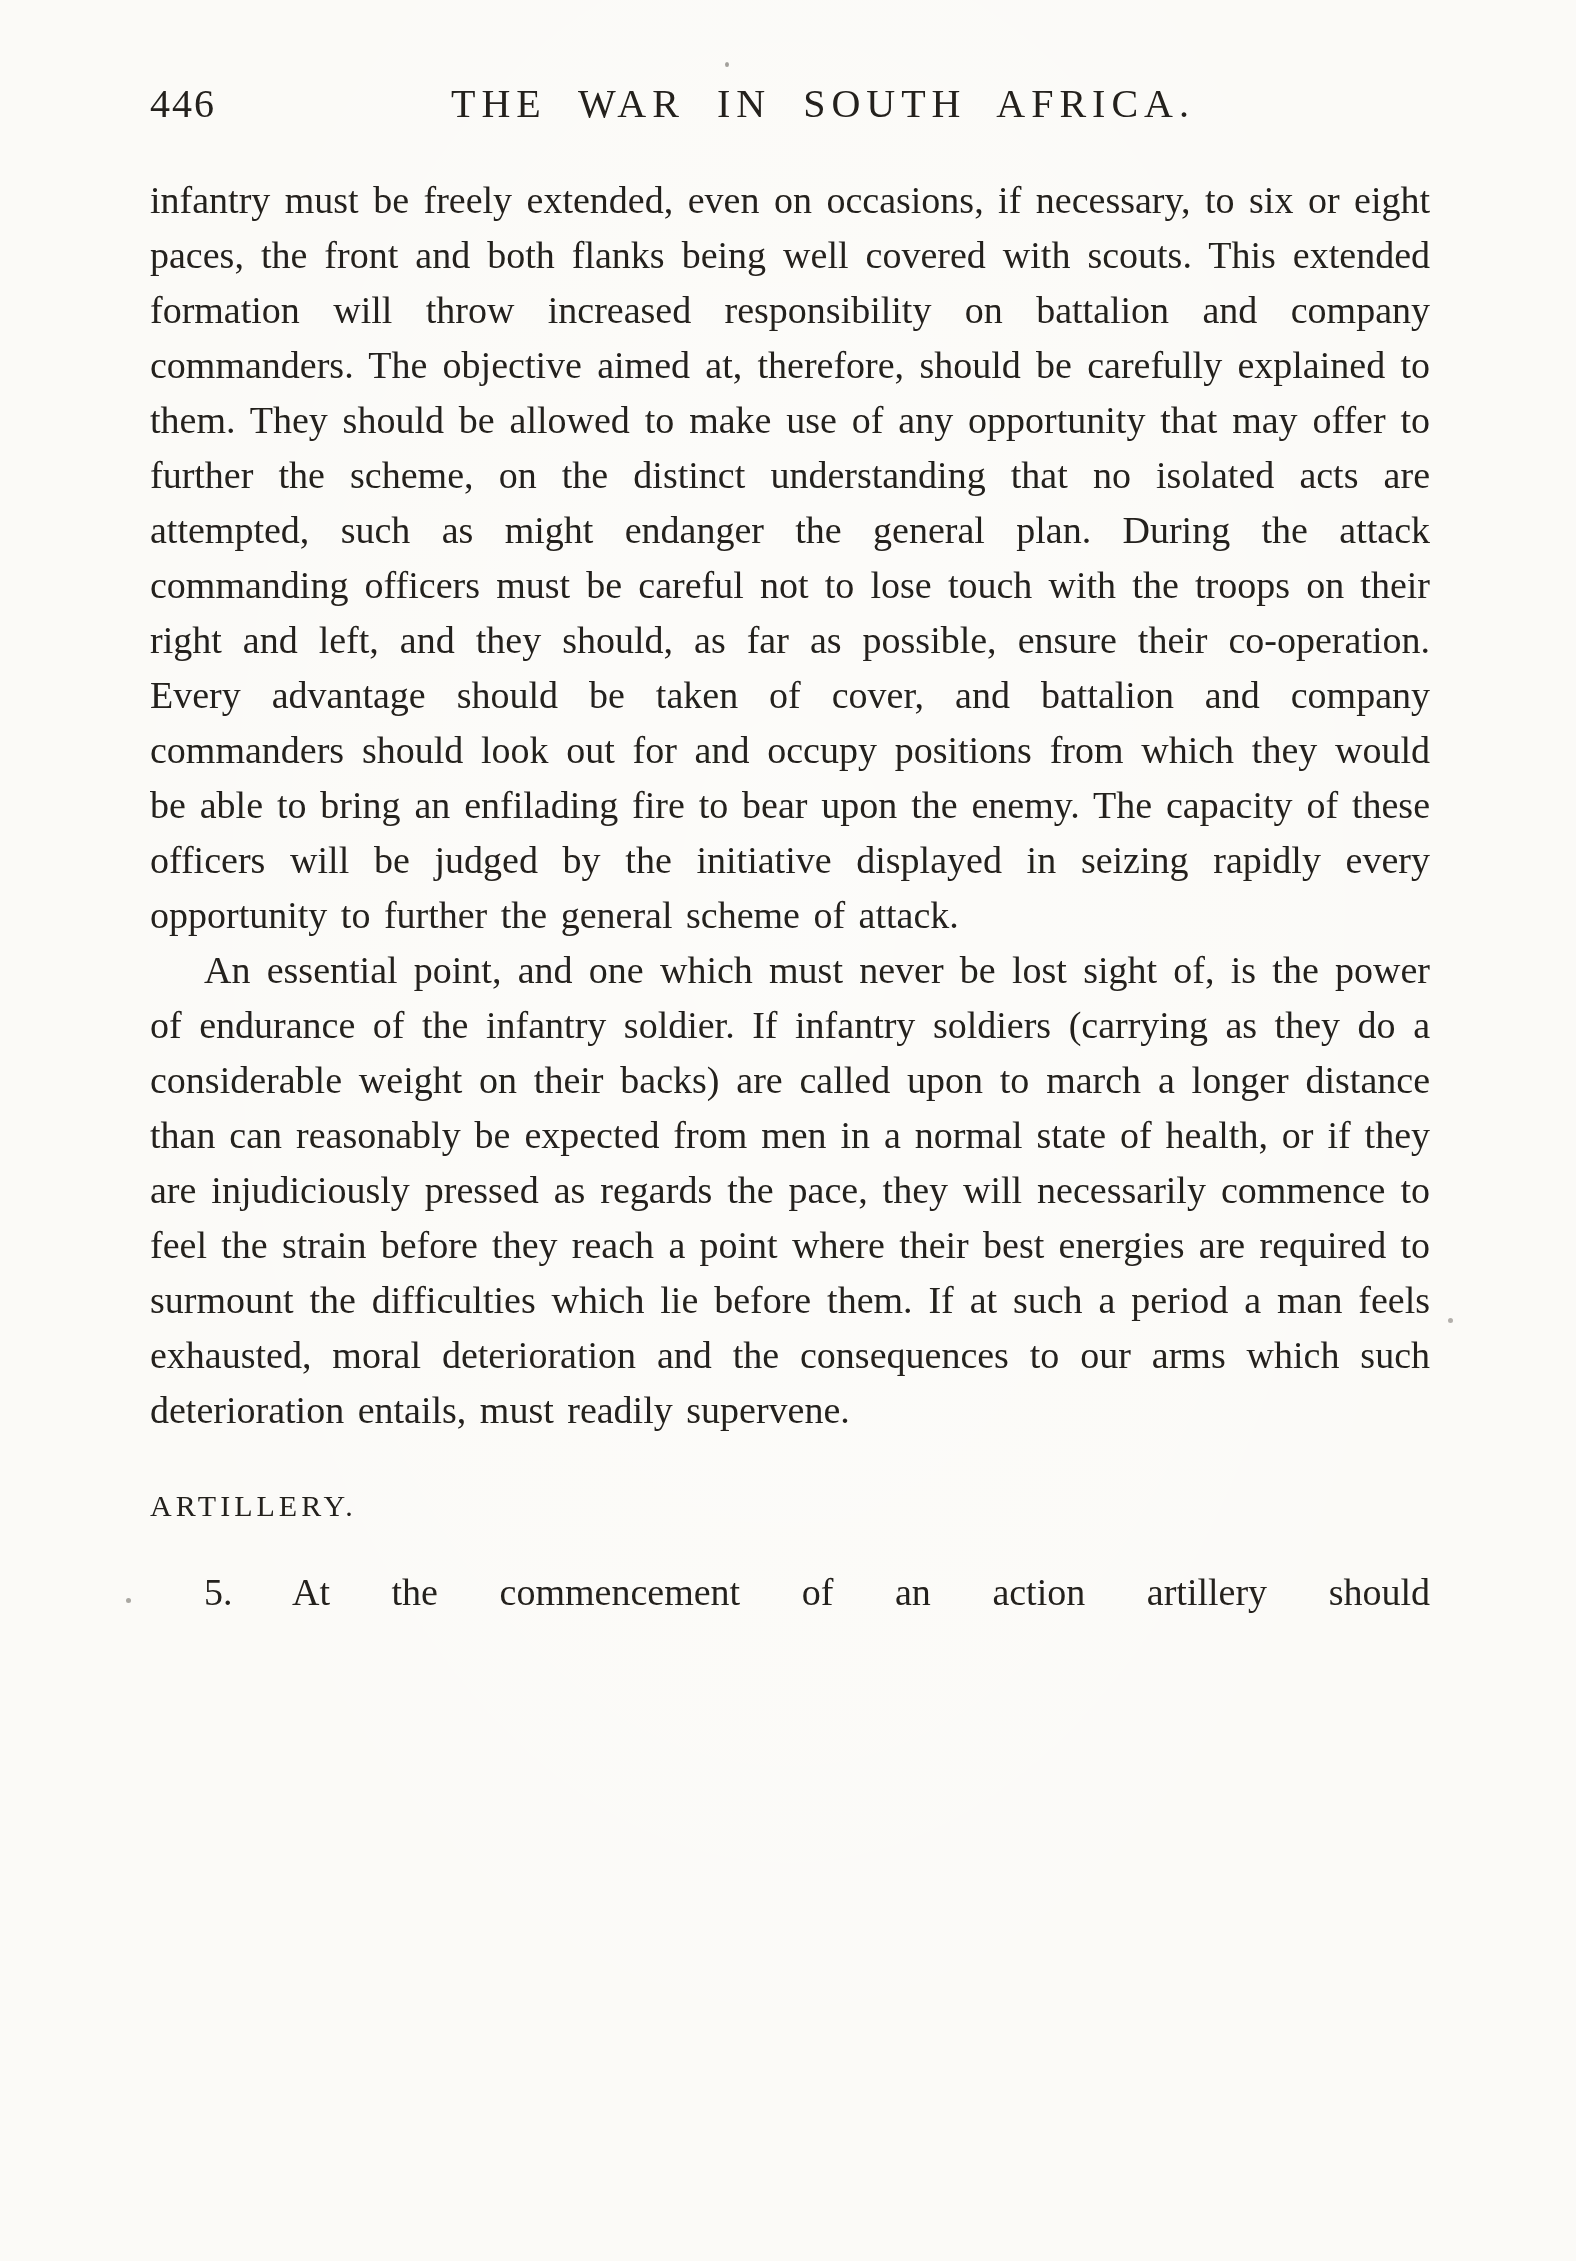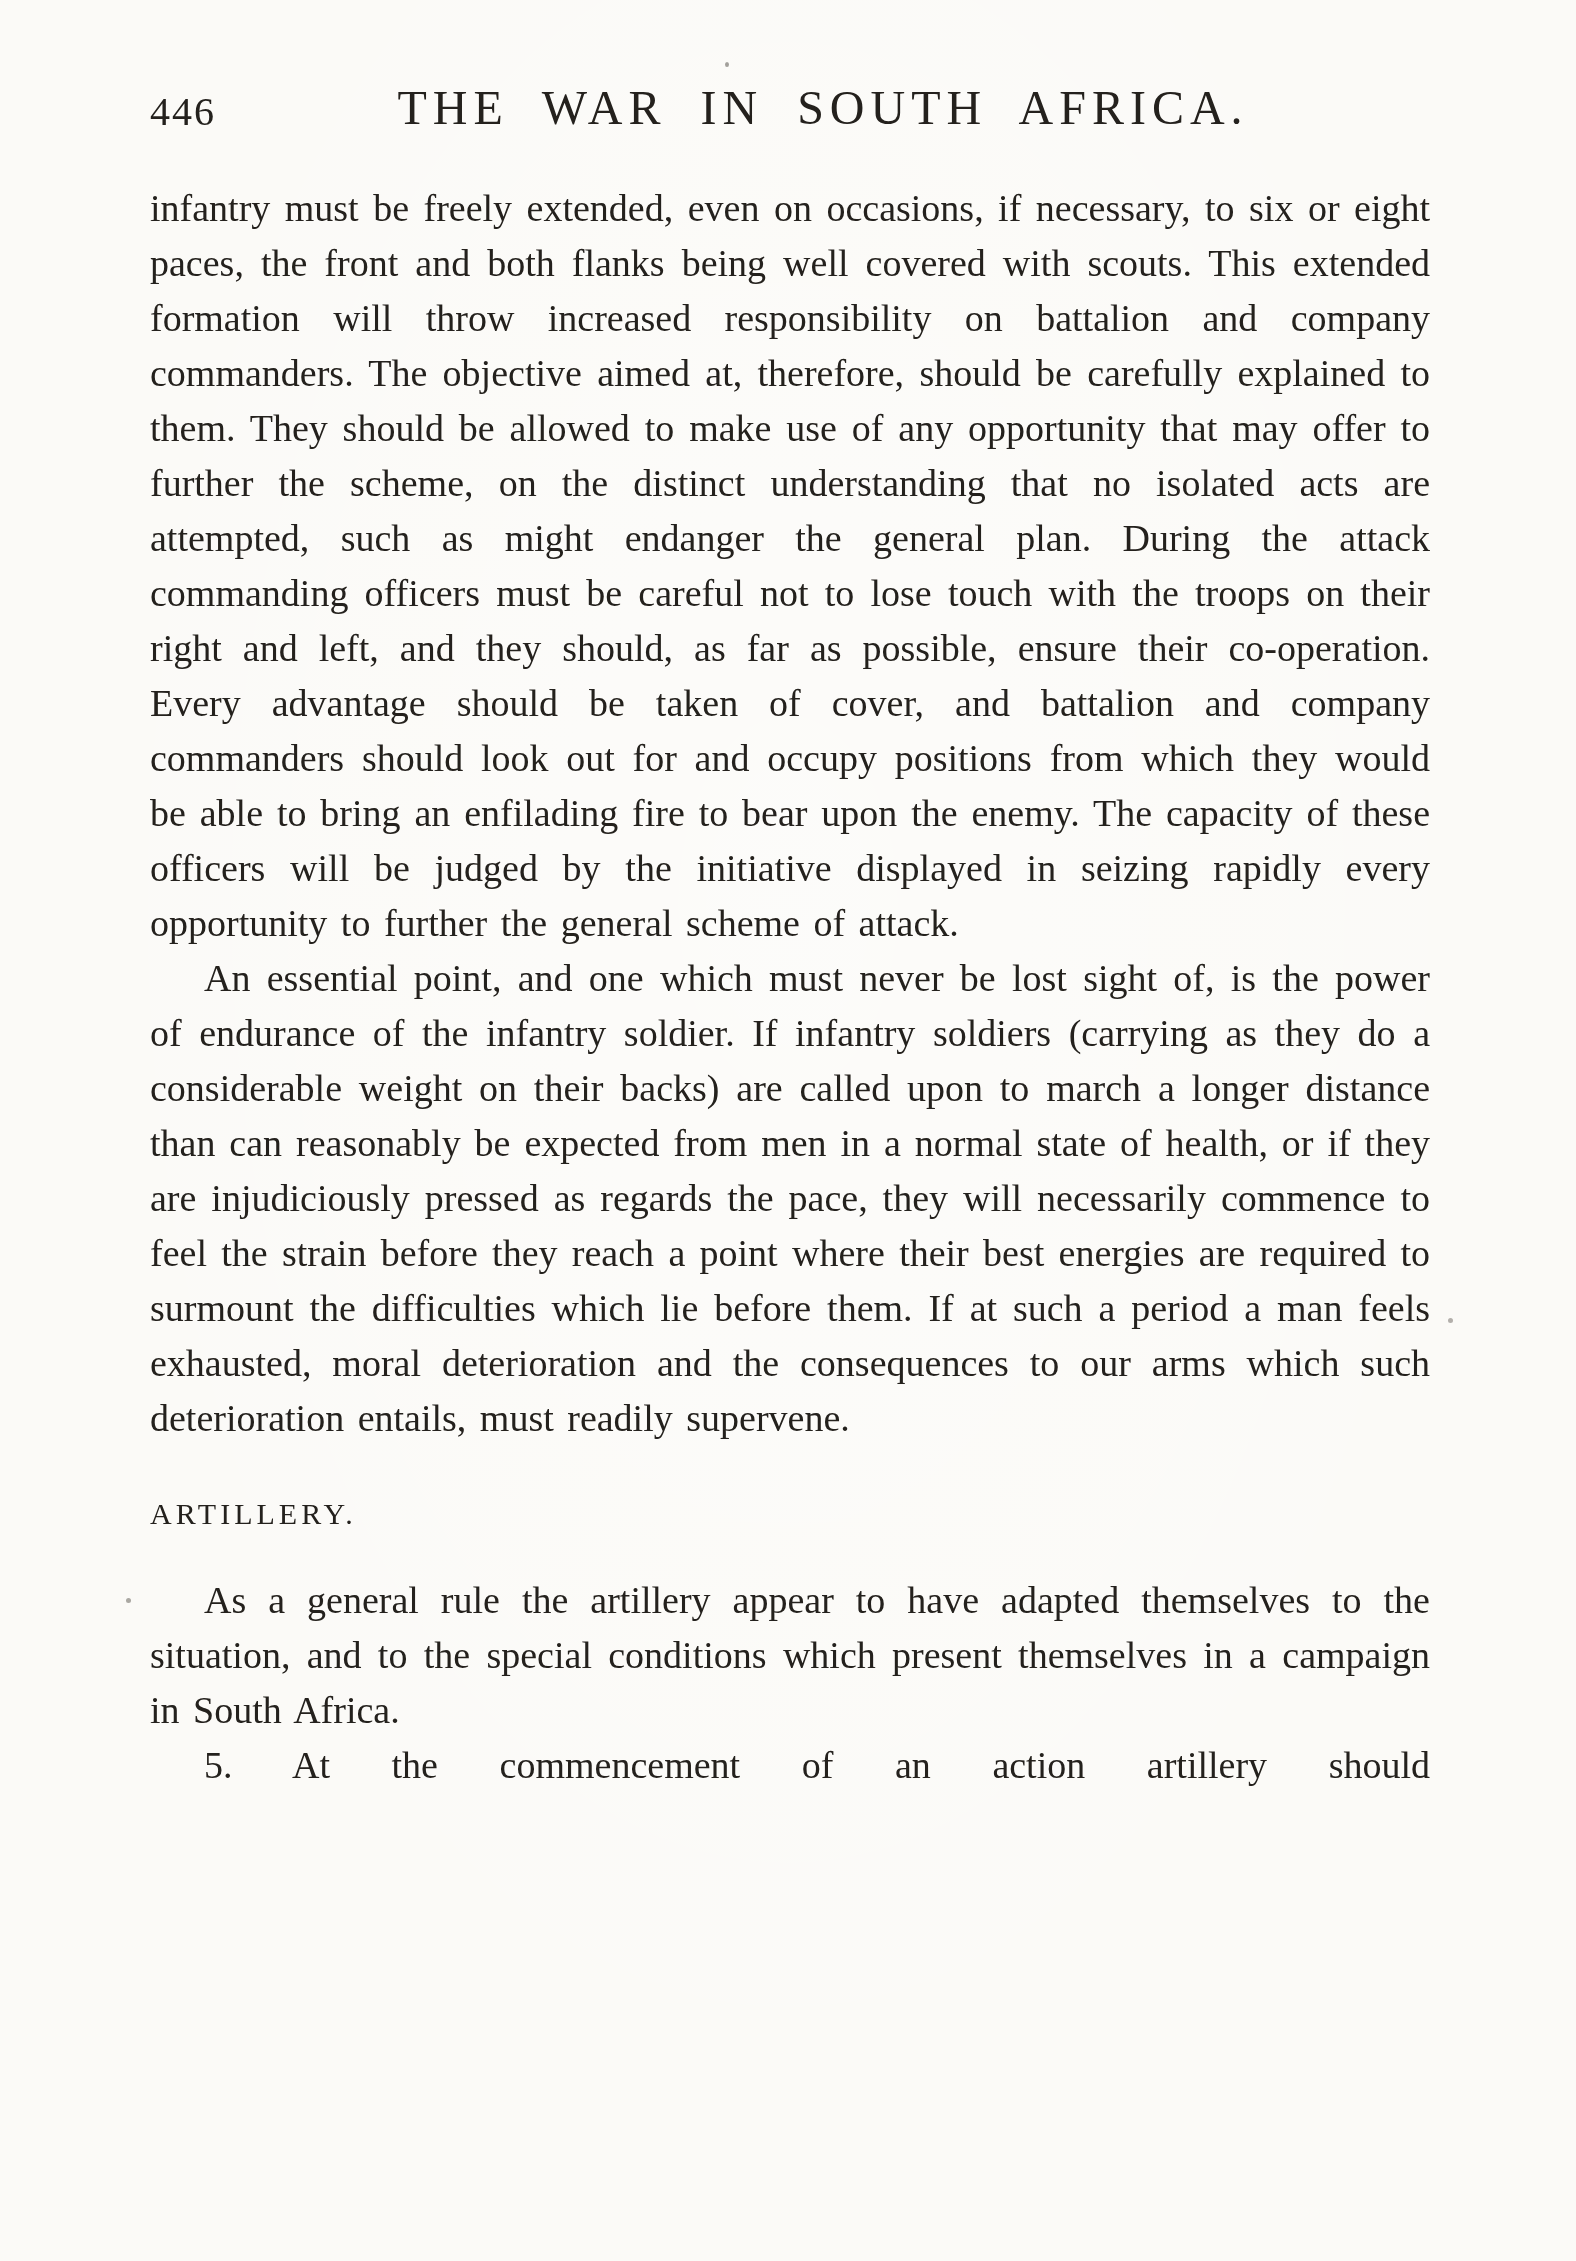--- a/index.html
+++ b/index.html
@@ -31,21 +31,21 @@
     margin-bottom: 46px;
   }
   .page-number {
     font-size: 40px;
     letter-spacing: 2px;
     flex: 0 0 auto;
   }
   .head-title {
     flex: 1 1 auto;
     text-align: center;
-    font-size: 48px;
+    font-size: 40px;
     letter-spacing: 6px;
     word-spacing: 16px;
     white-space: nowrap;
   }
 
   
   .text-block {
     font-size: 38px;
     line-height: 55px;
     word-spacing: 4px;
@@ -89,21 +89,20 @@
   </header>
 
   <main class="text-block">
 
     <p class="para no-indent">infantry must be freely extended, even on occasions, if necessary, to six or eight paces, the front and both flanks being well covered with scouts. This extended formation will throw increased responsibility on battalion and company commanders. The objective aimed at, therefore, should be carefully explained to them. They should be allowed to make use of any opportunity that may offer to further the scheme, on the distinct understanding that no isolated acts are attempted, such as might endanger the general plan. During the attack commanding officers must be careful not to lose touch with the troops on their right and left, and they should, as far as possible, ensure their co-operation. Every advantage should be taken of cover, and battalion and company commanders should look out for and occupy positions from which they would be able to bring an enfilading fire to bear upon the enemy. The capacity of these officers will be judged by the initiative displayed in seizing rapidly every opportunity to further the general scheme of attack.</p>
 
     <p class="para indent">An essential point, and one which must never be lost sight of, is the power of endurance of the infantry soldier. If infantry soldiers (carrying as they do a considerable weight on their backs) are called upon to march a longer distance than can reasonably be expected from men in a normal state of health, or if they are injudiciously pressed as regards the pace, they will necessarily commence to feel the strain before they reach a point where their best energies are required to surmount the difficulties which lie before them. If at such a period a man feels exhausted, moral deterioration and the consequences to our arms which such deterioration entails, must readily supervene.</p>
 
     <h2 class="section-heading">ARTILLERY.</h2>
 
-    <p class="para indent">As a general rule the artillery appear to have adapted themselves to the situation, and to the special conditions which present themselves in a campaign in South Africa.</p>
 
 
     <p class="para indent justify-last">5. At the commencement of an action artillery should</p>
 
   </main>
 
   <span class="speck speck-top"></span>
   <span class="speck speck-right"></span>
   <span class="speck speck-left"></span>
 

